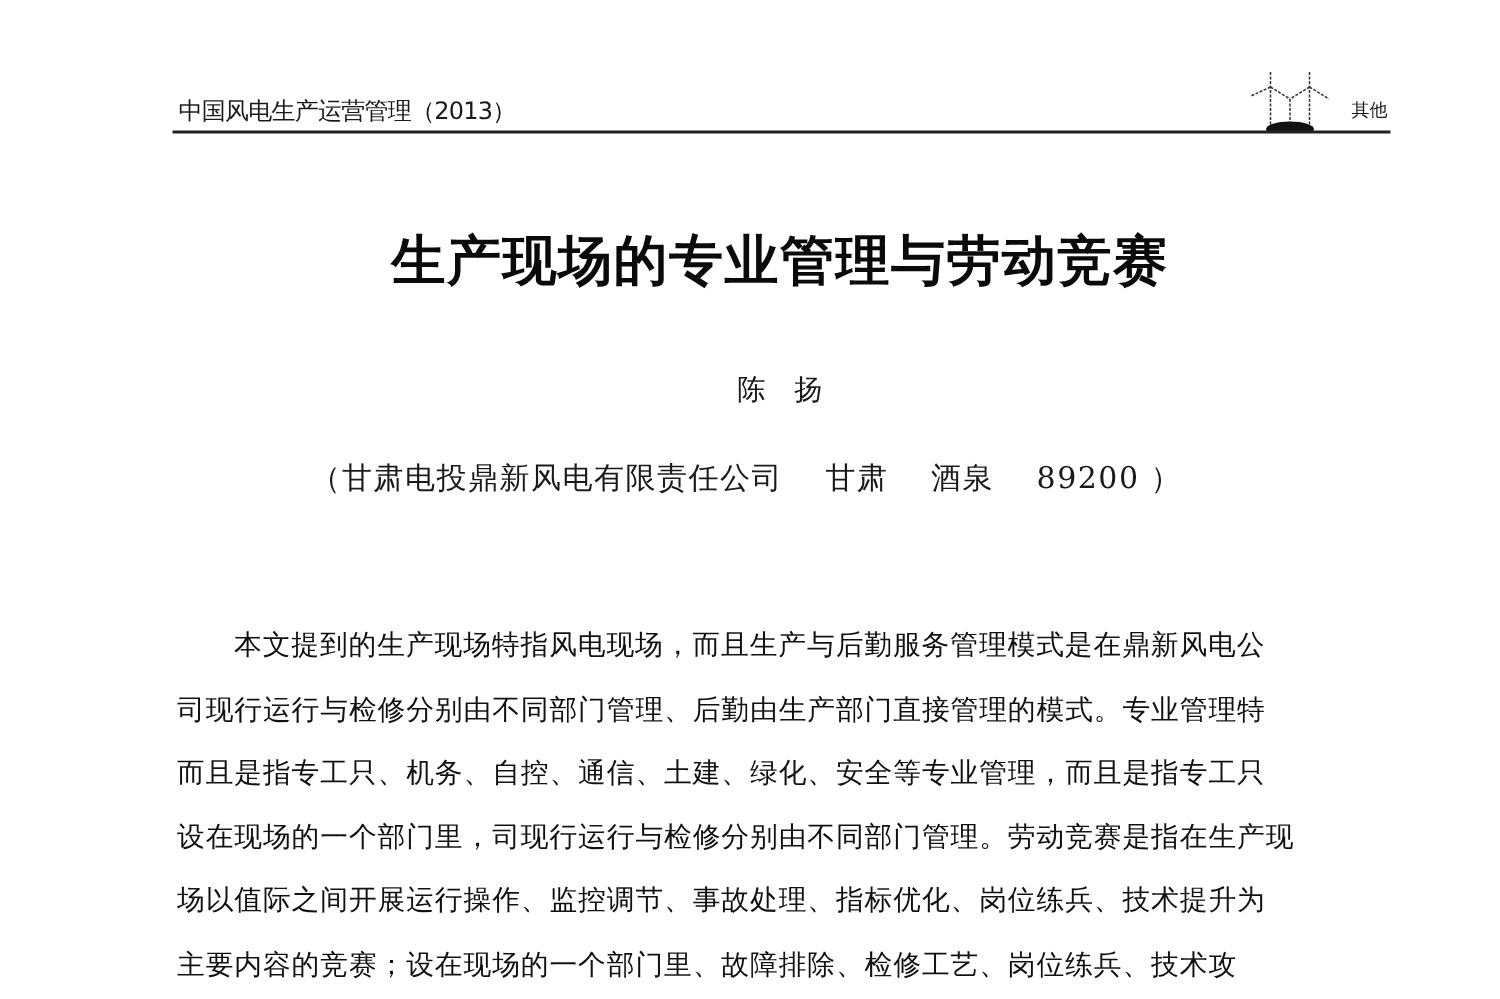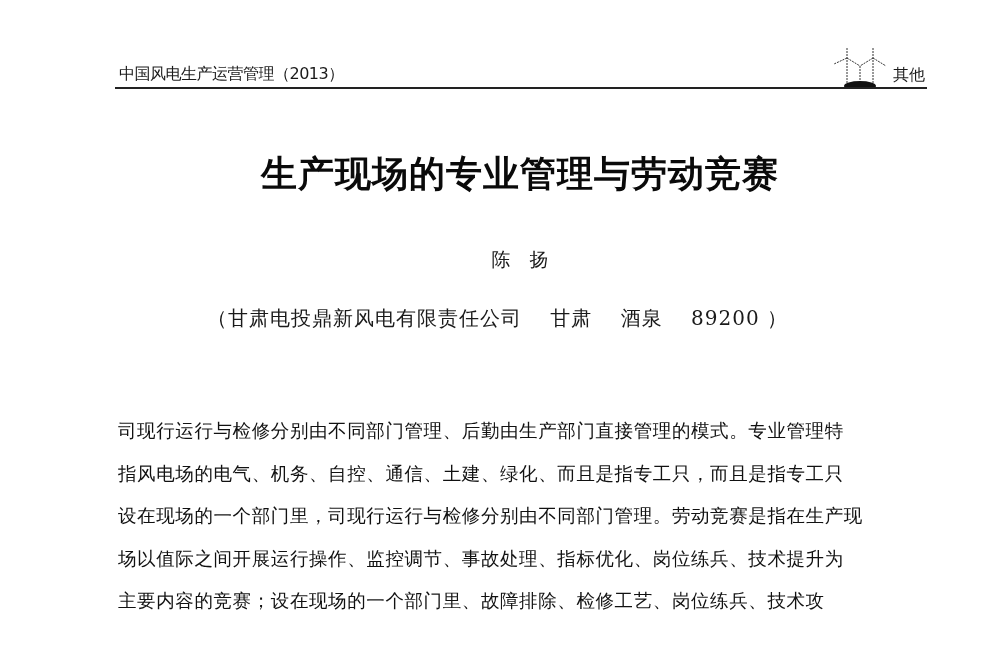--- a/index.html
+++ b/index.html
@@ -36,21 +36,21 @@
       left: 0;
       top: 25px;
       width: 812px;
       height: 2px;
       background: #222222;
     }
     .header-section {
       position: absolute;
       right: 2px;
       top: 3px;
-      font-size: 16px;
+      font-size: 12px;
       color: #1a1a1a;
       font-family: Liberation Serif, serif;
     }
     .turbine-logo {
       position: absolute;
       left: 719px;
       top: -22px;
       width: 60px;
       height: 48px;
     }
@@ -125,18 +125,19 @@
   <div class="header-rule"></div>
 </div>
 
 <div class="title">生产现场的专业管理与劳动竞赛</div>
 
 <div class="author">陈　扬</div>
 
 <div class="affiliation">（甘肃电投鼎新风电有限责任公司　 甘肃　 酒泉　 89200 ）</div>
 
 <div class="body-text">
+  <div class="body-line indent">本文提到的生产现场特指风电现场，而且生产与后勤服务管理模式是在鼎新风电公</div>
   <div class="body-line">司现行运行与检修分别由不同部门管理、后勤由生产部门直接管理的模式。专业管理特</div>
-  <div class="body-line">指风电场的电气、机务、自控、通信、土建、绿化、而且是指专工只，而且是指专工只</div>
+  <div class="body-line">而且是指专工只、机务、自控、通信、土建、绿化、安全等专业管理，而且是指专工只</div>
   <div class="body-line">设在现场的一个部门里，司现行运行与检修分别由不同部门管理。劳动竞赛是指在生产现</div>
   <div class="body-line">场以值际之间开展运行操作、监控调节、事故处理、指标优化、岗位练兵、技术提升为</div>
   <div class="body-line">主要内容的竞赛；设在现场的一个部门里、故障排除、检修工艺、岗位练兵、技术攻</div>
 </div>
 
 </body></html>

